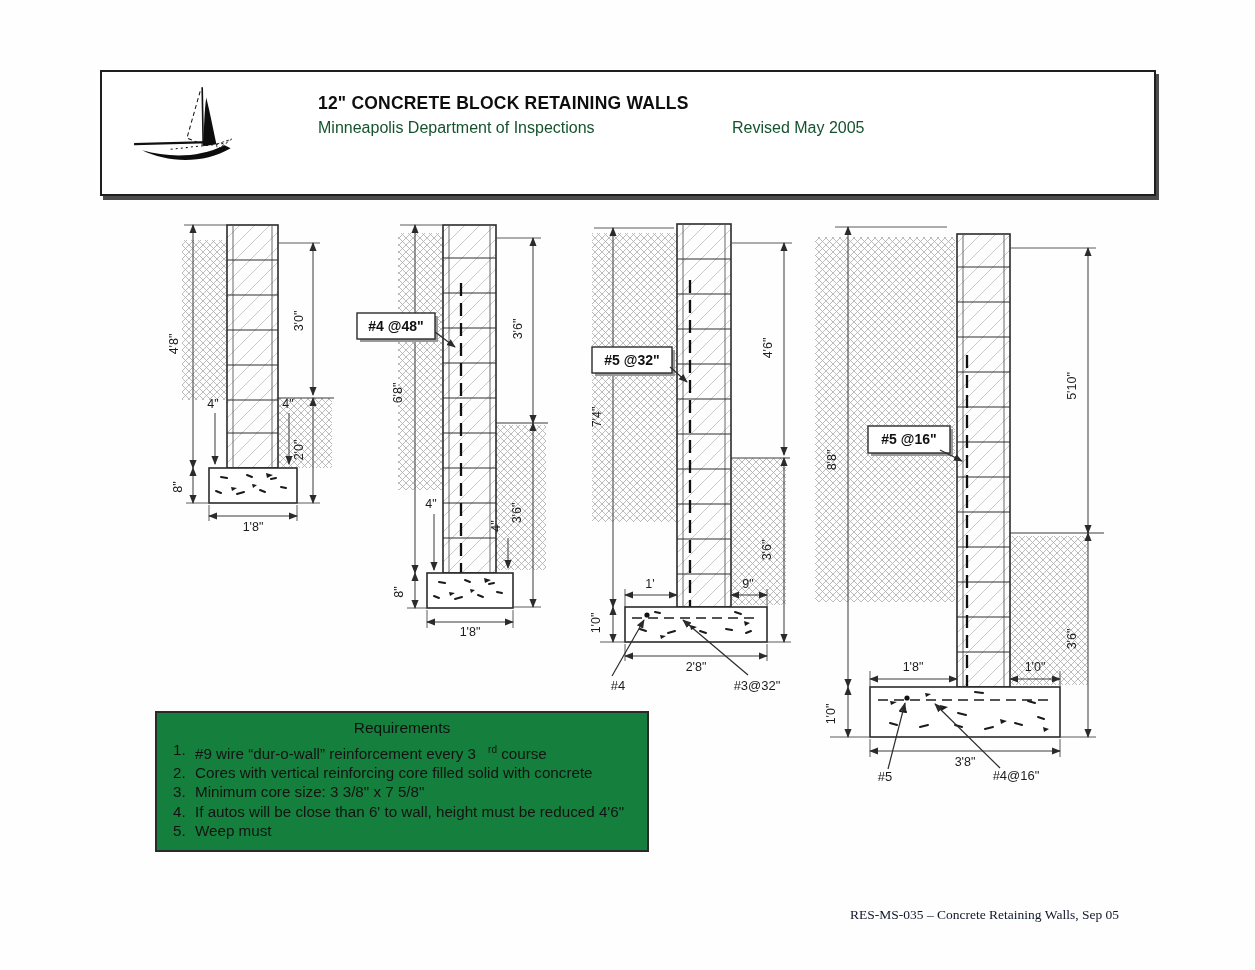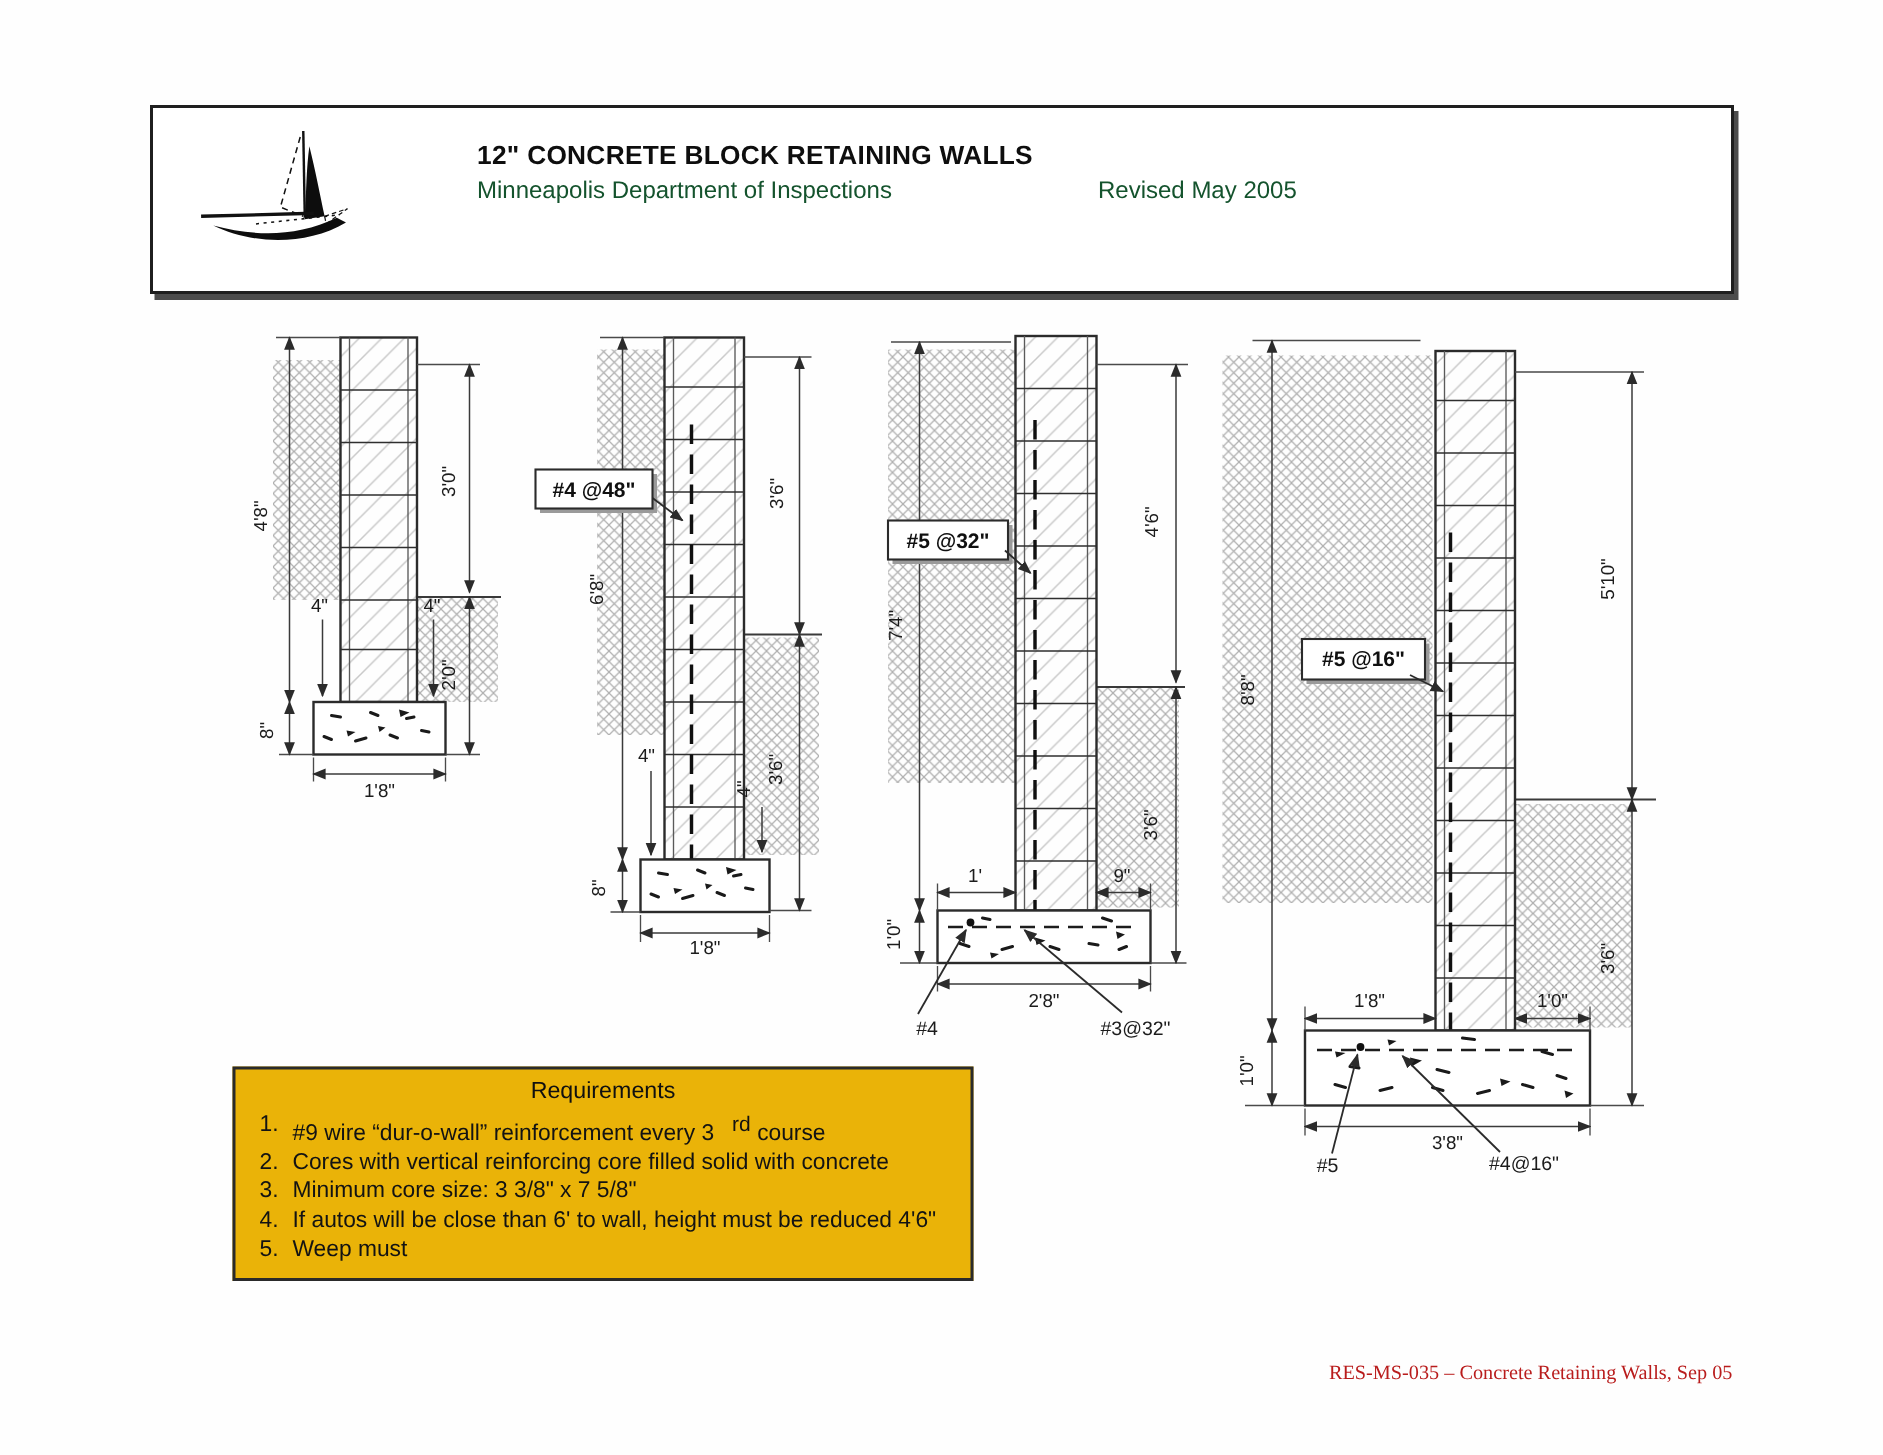--- a/index.html
+++ b/index.html
@@ -27,29 +27,29 @@
   .fdash{stroke:#1d1d1d;stroke-width:1.7;stroke-dasharray:10 6;fill:none;}
   .leader{stroke:#2b2b2b;stroke-width:1.2;fill:none;}
   .spk{stroke:#1a1a1a;stroke-width:2;fill:none;stroke-linecap:round;}
   .dimtxt{font-family:"Liberation Sans",sans-serif;font-size:12.5px;fill:#1c1c1c;}
   .bartxt{font-family:"Liberation Sans",sans-serif;font-size:13px;fill:#1c1c1c;}
   .cobox{fill:#fff;stroke:#2b2b2b;stroke-width:1.4;}
   .coshadow{fill:#9a9a9a;}
   .cotxt{font-family:"Liberation Sans",sans-serif;font-size:14px;font-weight:600;fill:#101010;}
   
   .req-box{position:absolute;left:155px;top:711px;width:490px;border:2px solid #2a2a2a;
-      background:#eab308;padding:6px 0 10px 0;}
+      background:#15803d;padding:6px 0 10px 0;}
   .req-title{text-align:center;font-size:15.5px;margin-bottom:3px;color:#101010;}
   .req-item{display:flex;font-size:15.2px;line-height:19.2px;padding-left:16px;color:#131313;}
   .req-num{width:22px;flex:none;}
   .req-text{flex:1;}
-  .req-text sup{font-size:14px;padding-left:12px;}
-  
-  .footer{position:absolute;left:850px;top:907px;width:305px;text-align:right;
-      font-family:"Liberation Serif",serif;font-size:13.5px;color:#b91c1c;}
+  .req-text sup{font-size:10px;padding-left:12px;}
+  
+  .footer{position:absolute;left:850px;top:907px;width:305px;
+      font-family:"Liberation Serif",serif;font-size:13.5px;color:#0f172a;}
 </style>
 </head>
 <body>
 
 <div class="page">
 
   <div class="header-box">
     <svg class="logo" viewBox="0 0 120 100">
       <path d="M71,6 L72,63" stroke="#111" stroke-width="1.6" fill="none"></path>
       <path d="M69,10 L56,56 L71,62" stroke="#111" stroke-width="1" stroke-dasharray="4 3" fill="none"></path>

